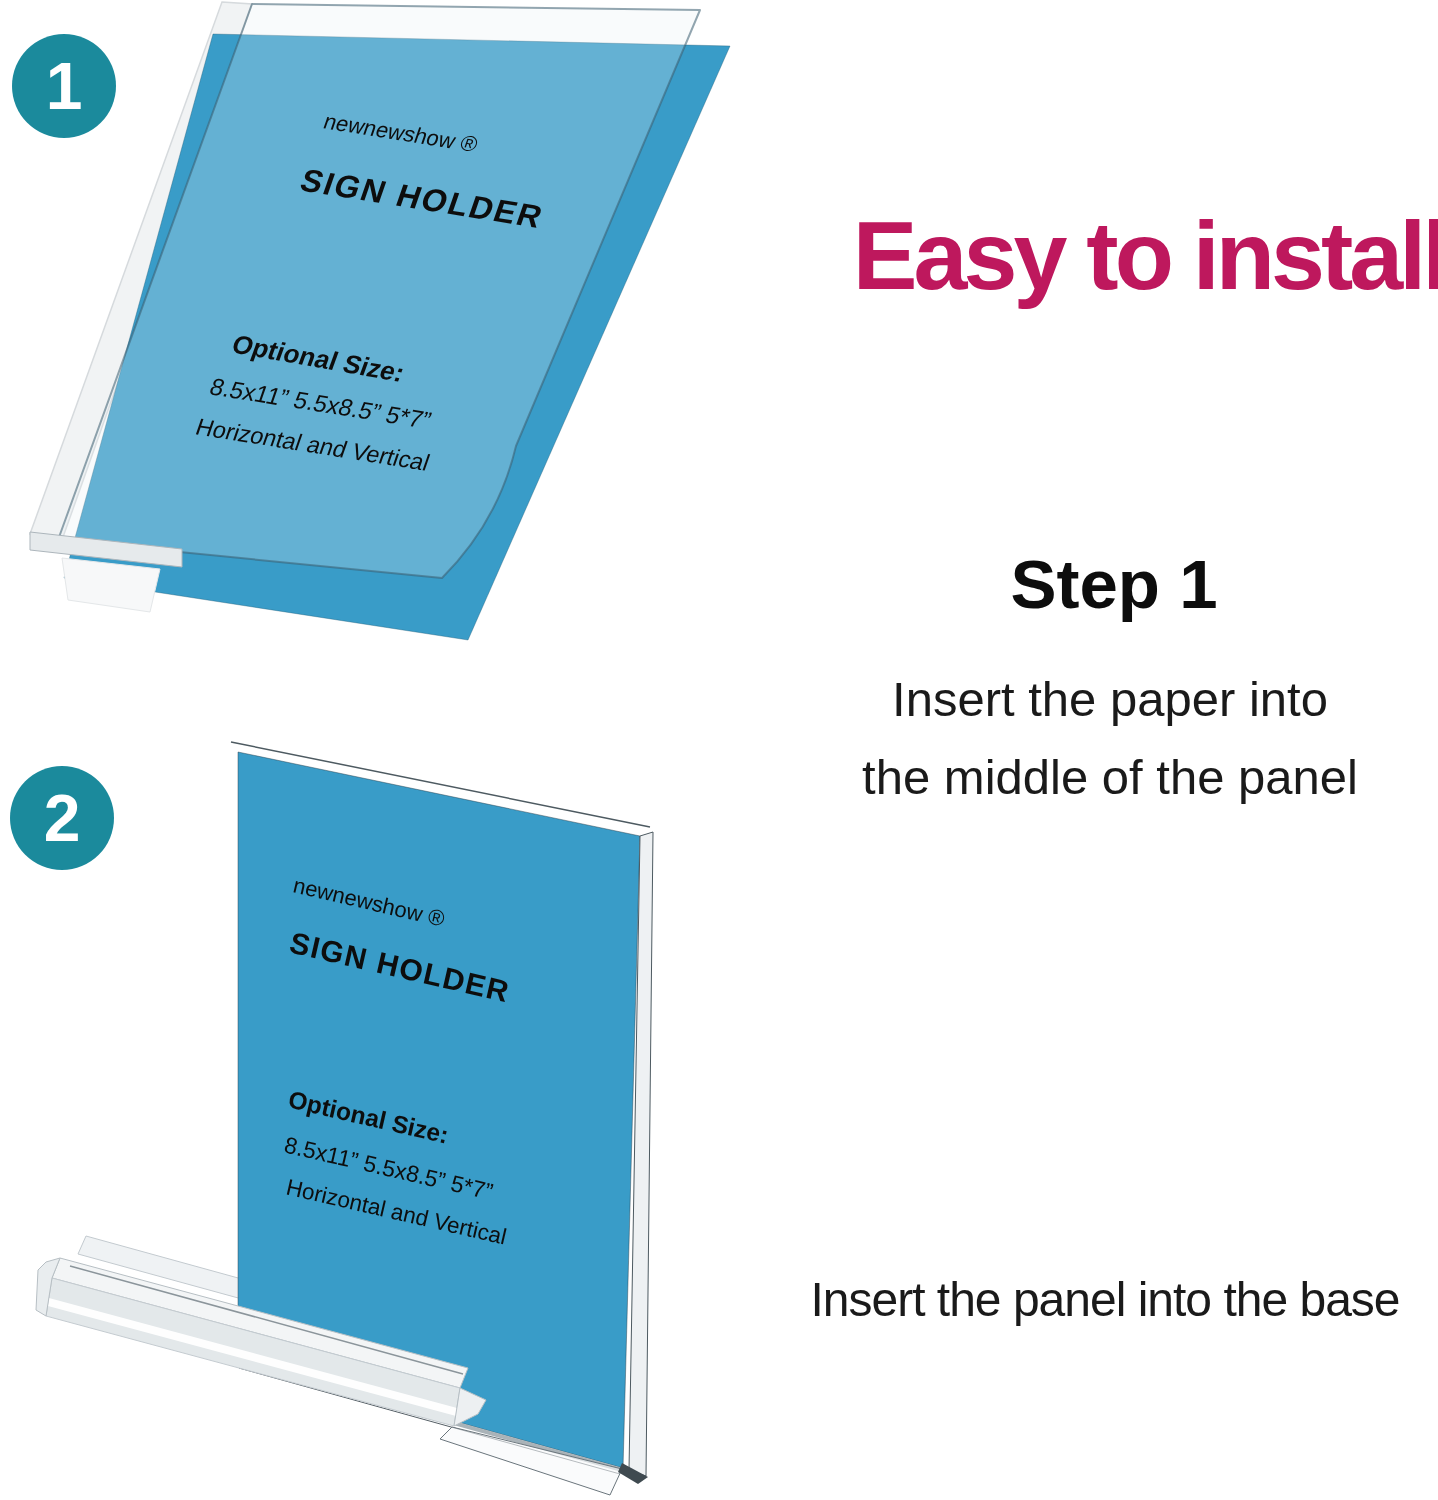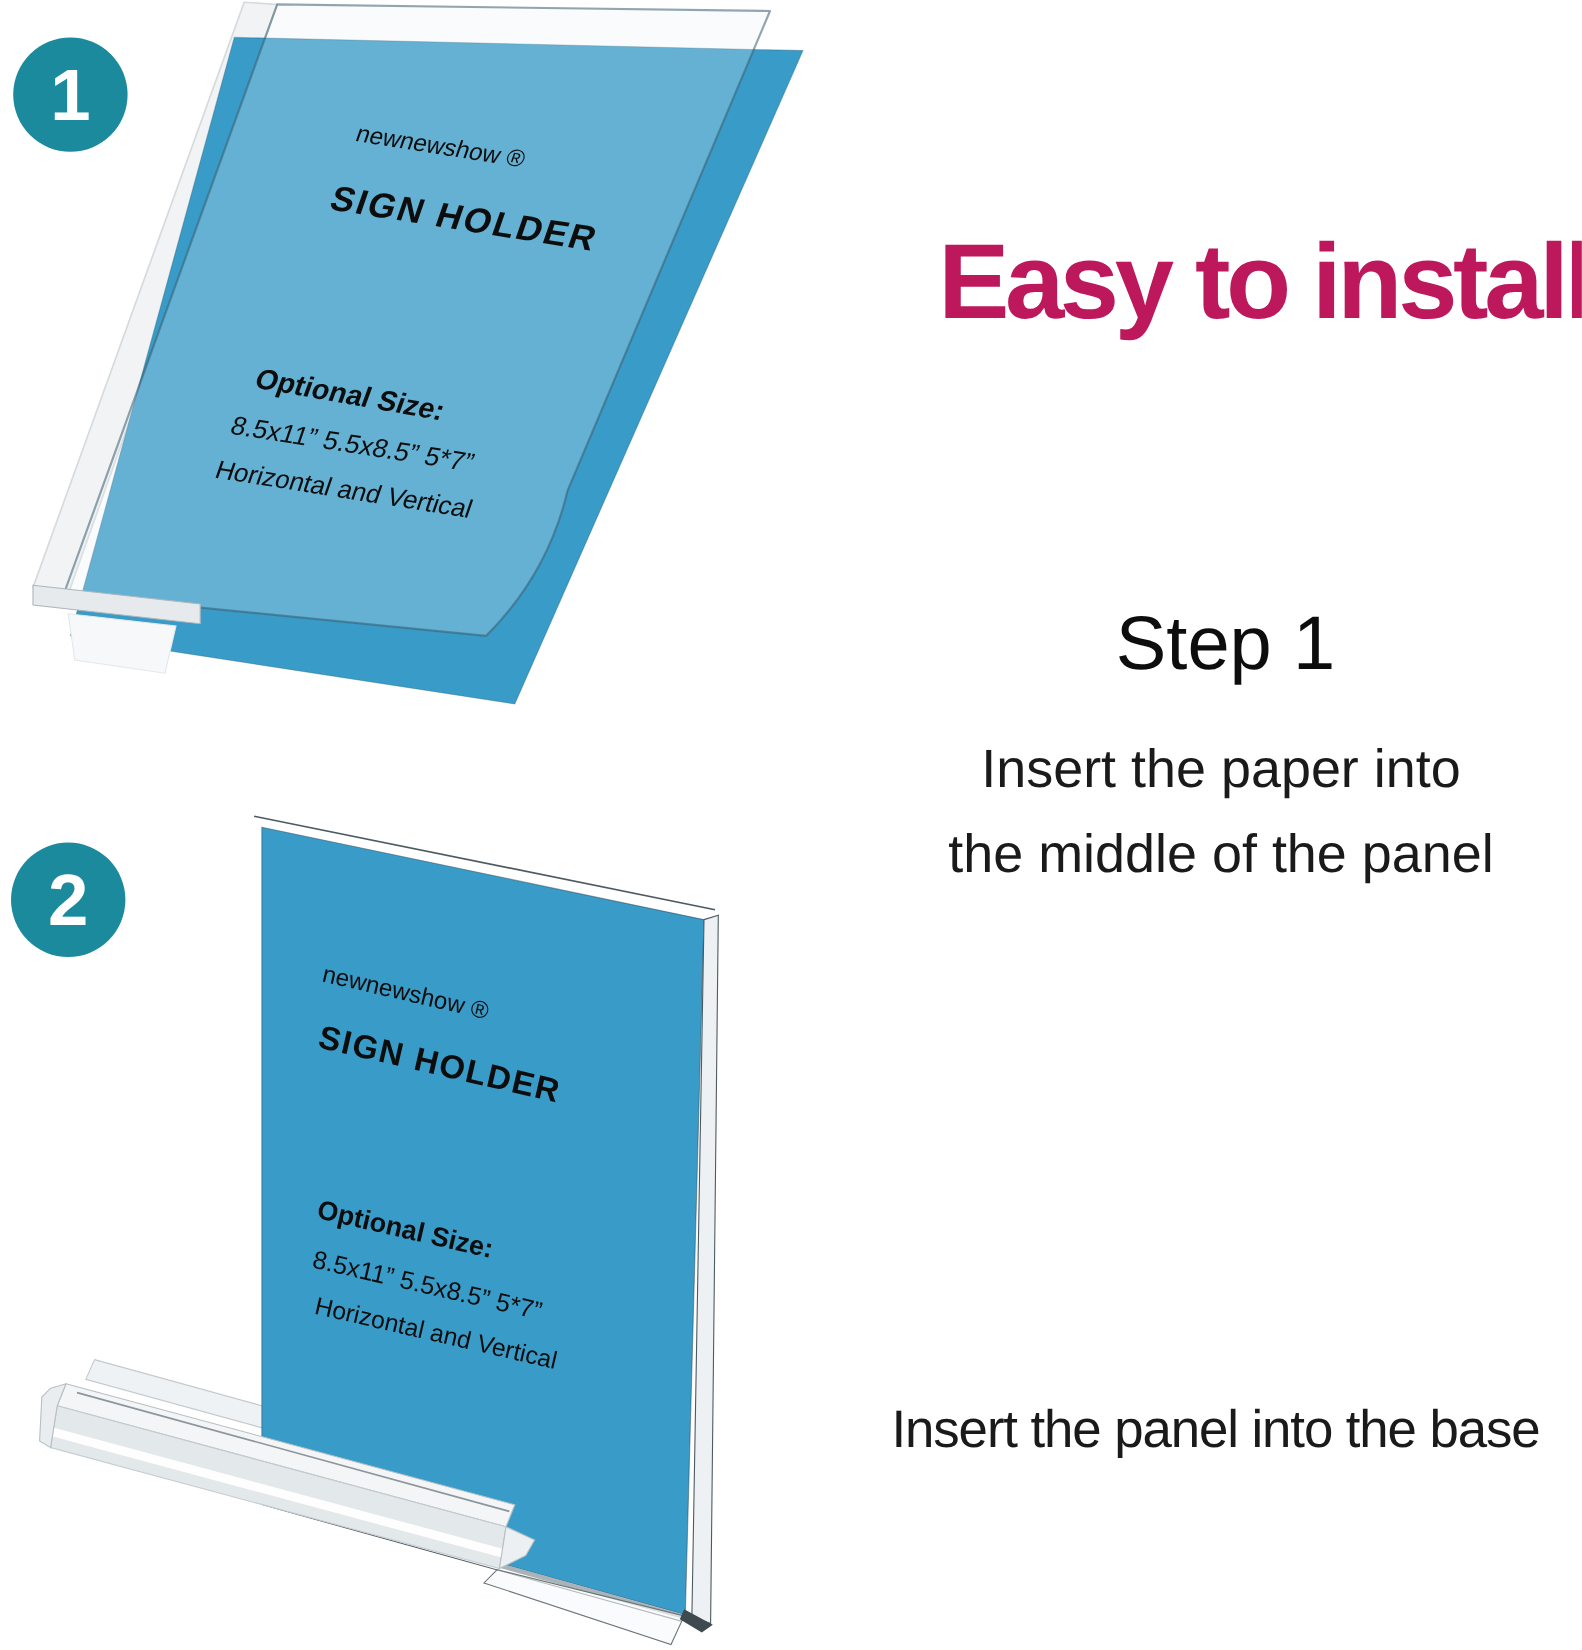--- a/index.html
+++ b/index.html
@@ -34,21 +34,21 @@
   #main-heading {
     left: 836px; top: 200px; width: 626px;
     font-size: 97px; font-weight: bold;
     letter-spacing: -4px;
     white-space: nowrap;
     text-align: center;
     color: #be185d;
   }
   .step-title {
     width: 648px; left: 790px;
-    font-size: 69px; font-weight: normal;
+    font-size: 69px; font-weight: bold;
     text-align: center;
     color: #0d0d0d;
   }
   #step1-title { top: 545px; }
   #step2-title { top: 1103px; }
 
   .step-desc {
     text-align: center;
     color: #1a1a1a;
     font-size: 49px;

